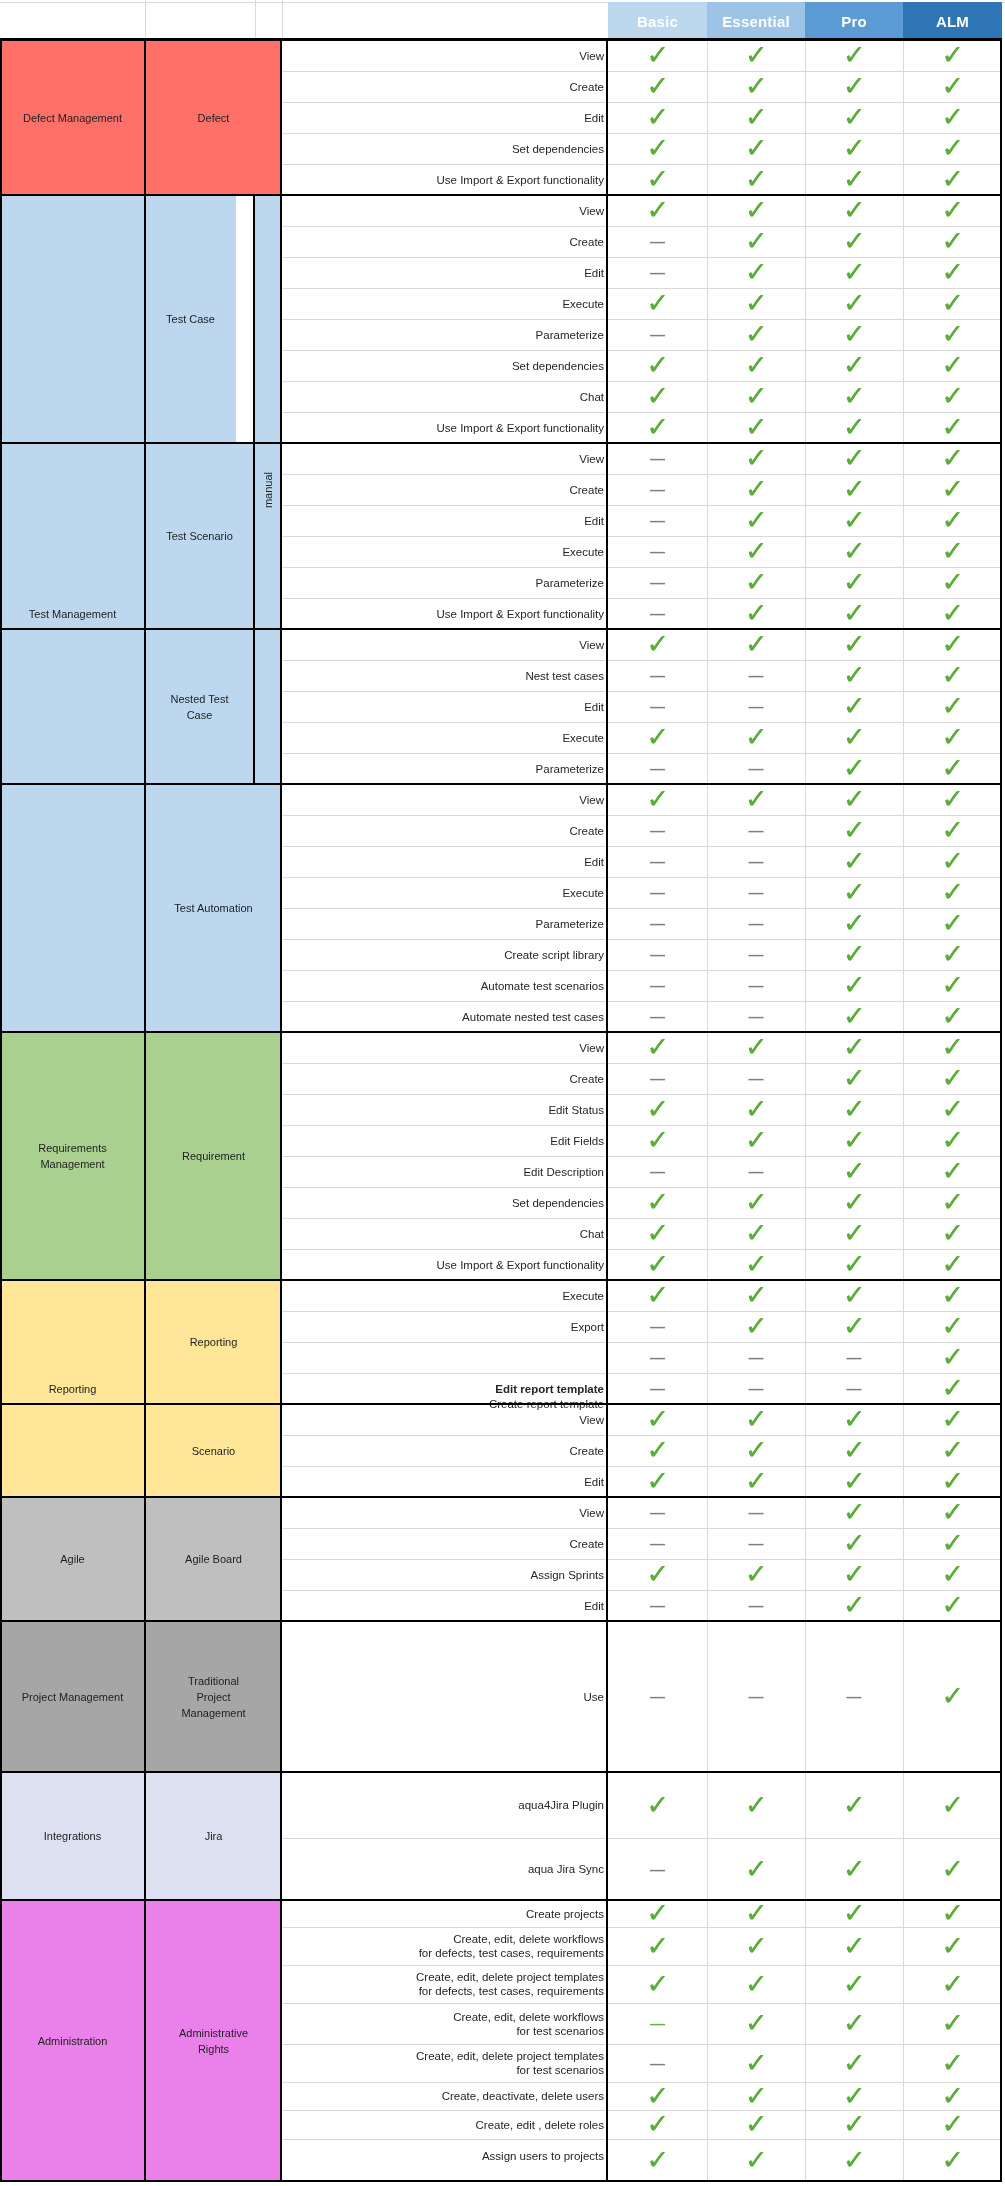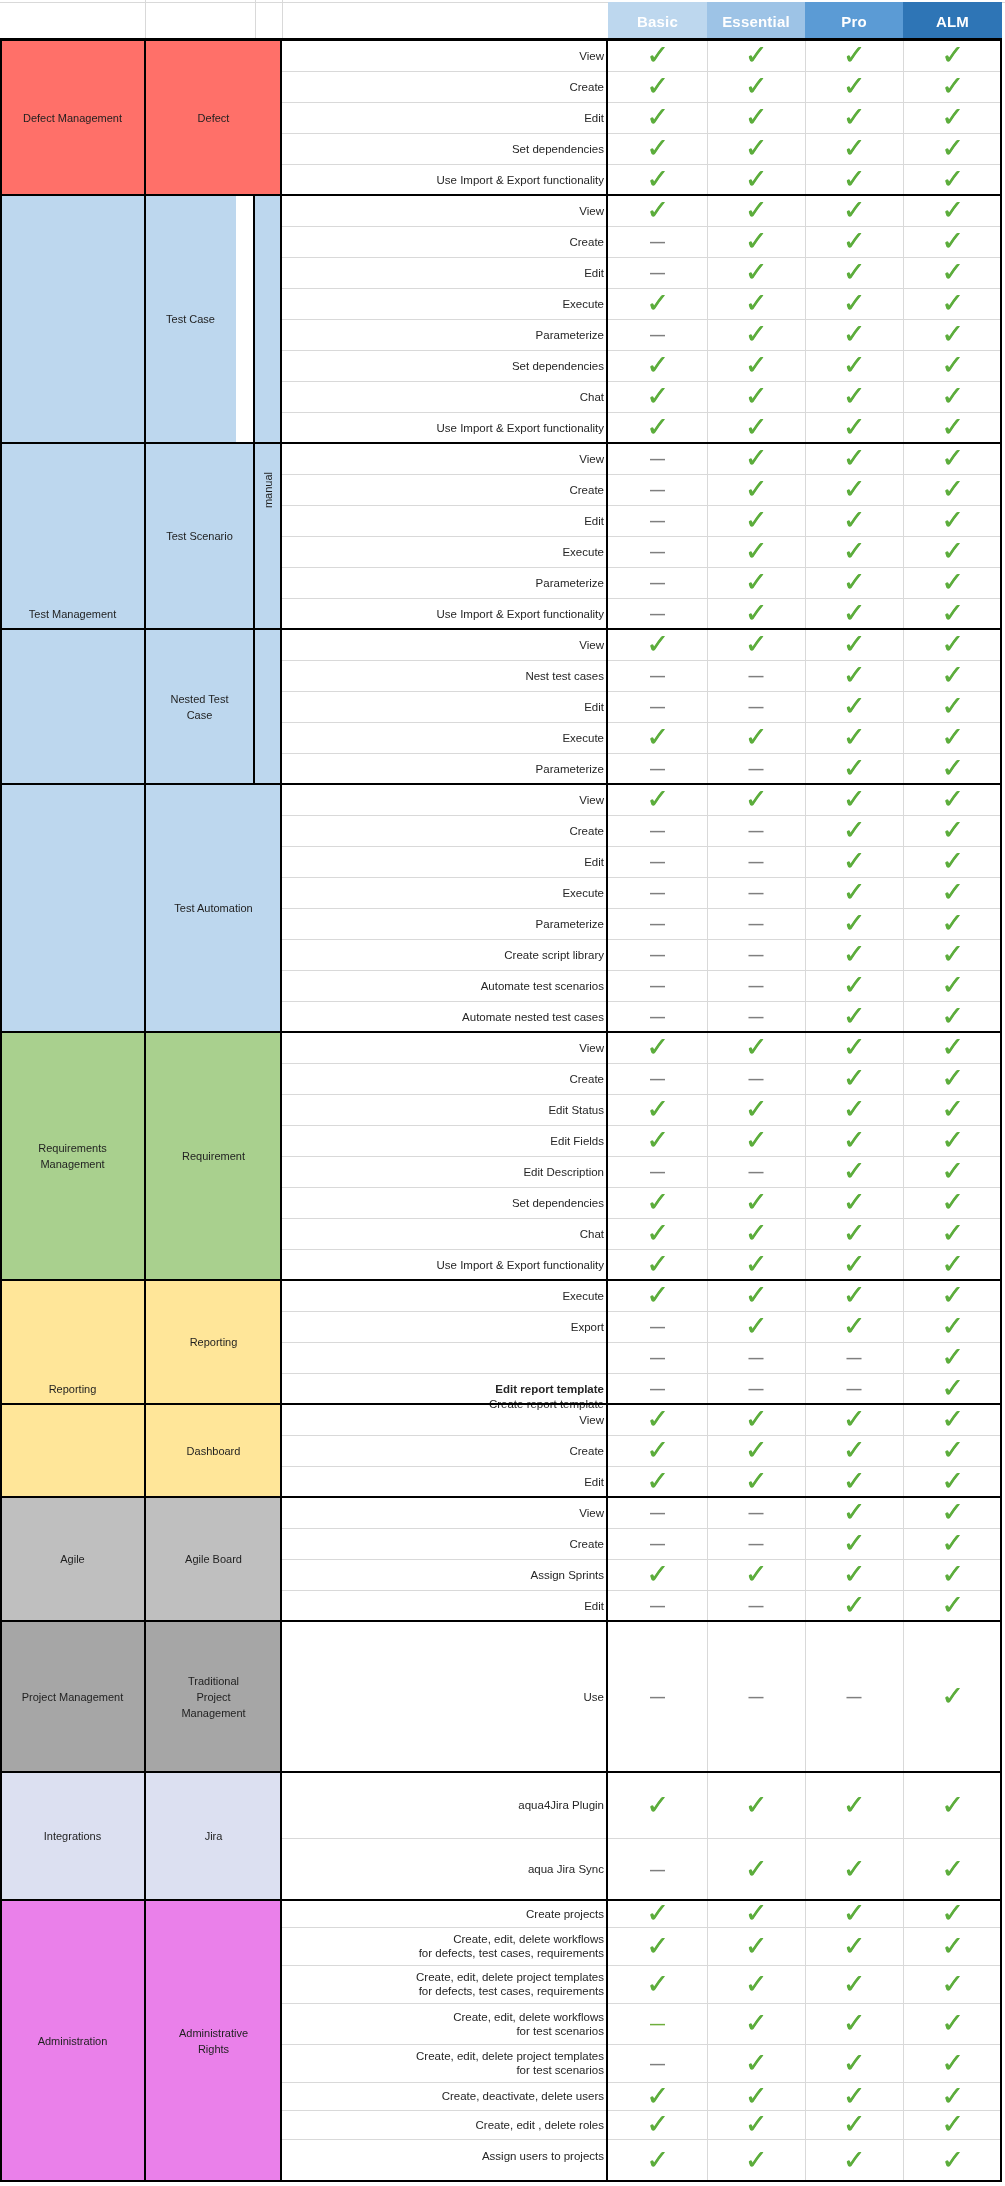--- a/index.html
+++ b/index.html
@@ -613,21 +613,21 @@
     </div>
     <div class="cell" style="left: 707px; top: 1373px; width: 98px; height: 31px;">
       <span class="mk dash" style="color: rgb(127, 127, 127);">—</span>
     </div>
     <div class="cell" style="left: 805px; top: 1373px; width: 98px; height: 31px;">
       <span class="mk dash" style="color: rgb(127, 127, 127);">—</span>
     </div>
     <div class="cell" style="left: 903px; top: 1373px; width: 99px; height: 31px;">
       <span class="mk check" style="color: rgb(92, 173, 60);">✓</span>
     </div>
-    <div class="cell sub" style="left: 145px; top: 1404px; width: 137px; height: 93px; background: rgb(255, 230, 153);">Dashboard</div>
+    <div class="cell sub" style="left: 145px; top: 1404px; width: 137px; height: 93px; background: rgb(255, 230, 153);">Scenario</div>
     <div class="cell feat" style="left: 282px; top: 1404px; width: 326px; height: 31px;">View</div>
     <div class="cell" style="left: 608px; top: 1404px; width: 99px; height: 31px;">
       <span class="mk check" style="color: rgb(92, 173, 60);">✓</span>
     </div>
     <div class="cell" style="left: 707px; top: 1404px; width: 98px; height: 31px;">
       <span class="mk check" style="color: rgb(92, 173, 60);">✓</span>
     </div>
     <div class="cell" style="left: 805px; top: 1404px; width: 98px; height: 31px;">
       <span class="mk check" style="color: rgb(92, 173, 60);">✓</span>
     </div>

